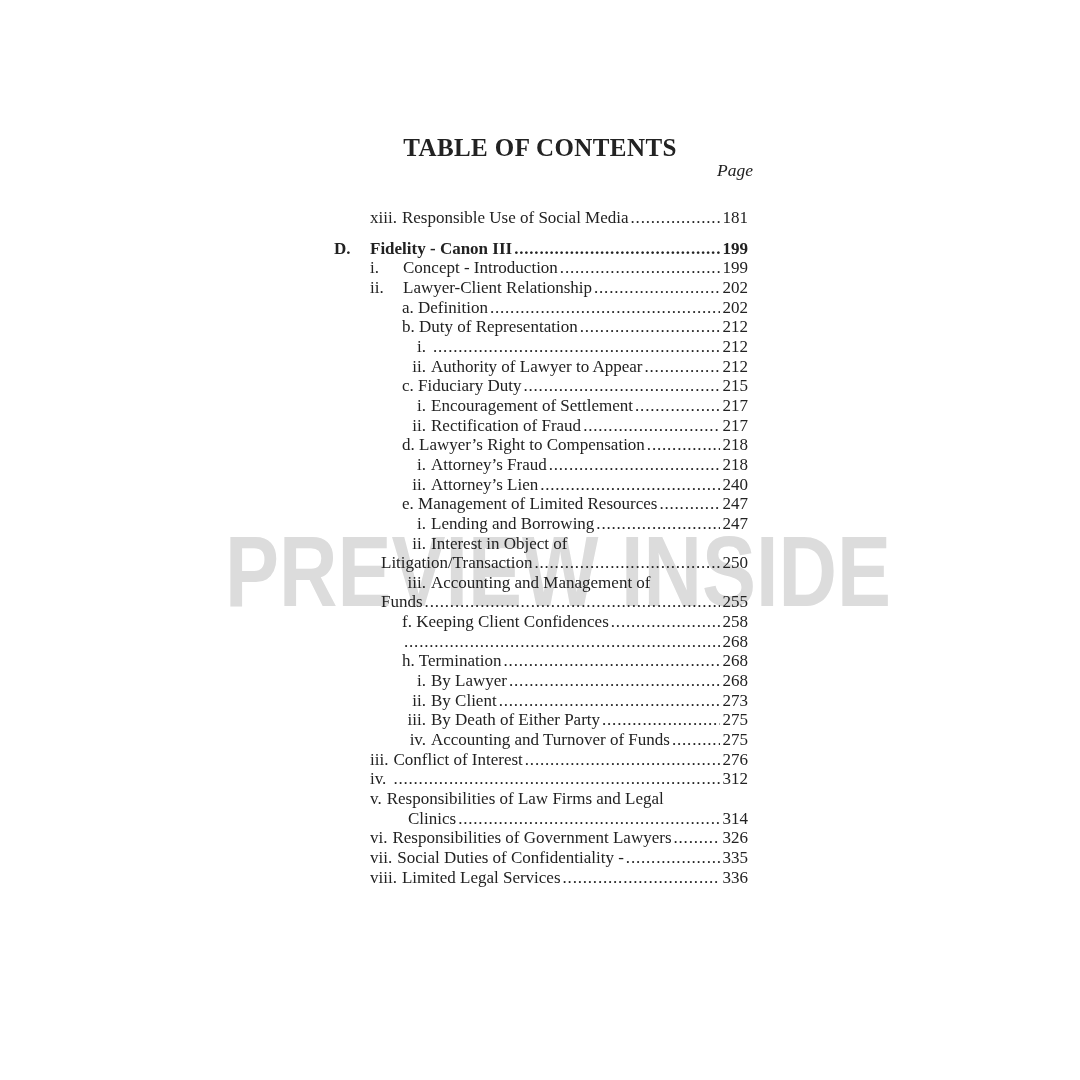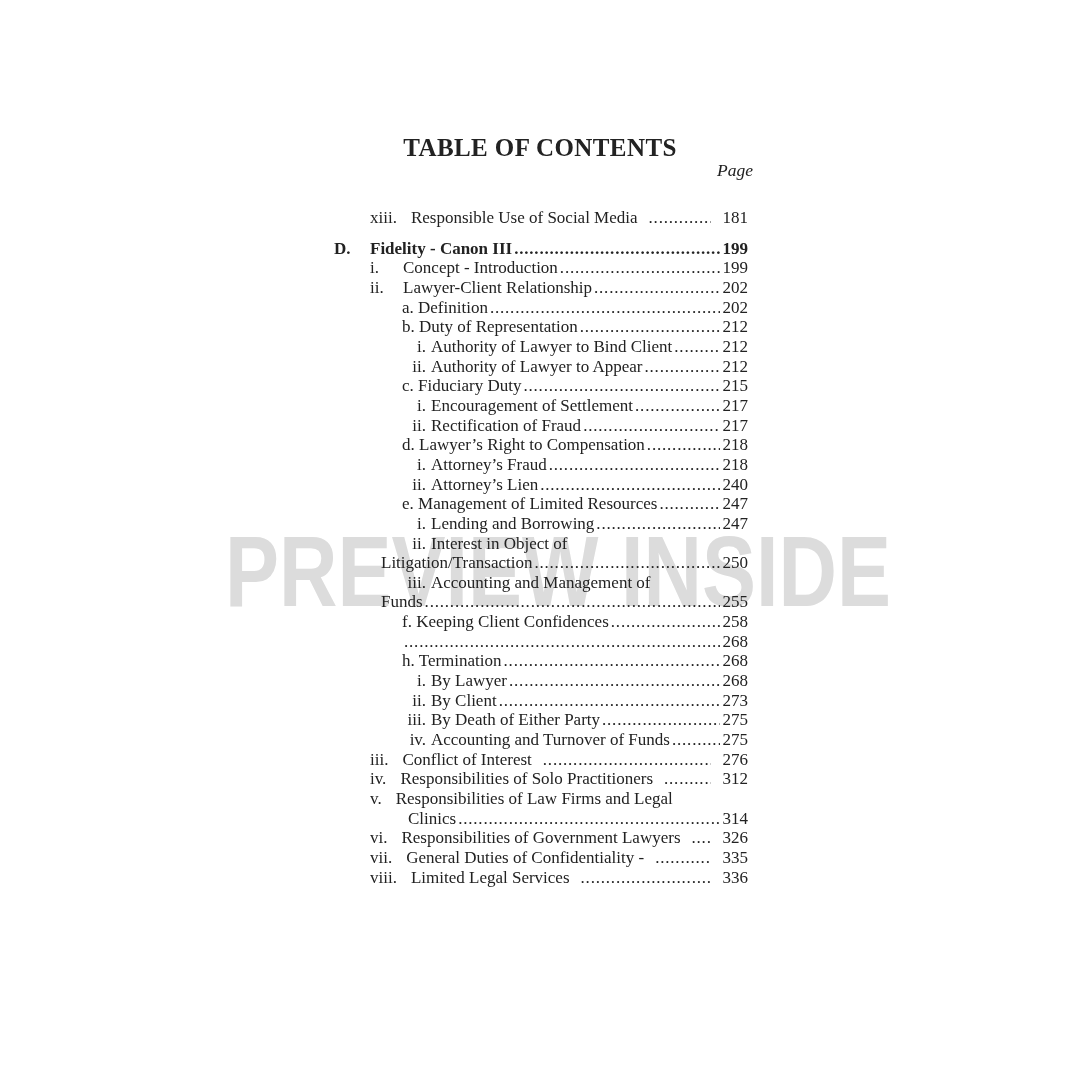--- a/index.html
+++ b/index.html
@@ -75,21 +75,21 @@
   .row .dots::after {
     content: "................................................................................................................................";
     letter-spacing: 0.8px;
   }
   .row .pg { flex: 0 0 auto; }
 
   .section { font-weight: 700; margin-top: 11px; }
   .section .num   { width: 36px; }
   .roman-tab      { padding-left: 36px; }
   .roman-tab .num { width: 33px; }
-  .roman          { padding-left: 36px; gap: 9px; }
+  .roman          { padding-left: 36px; }
   .roman .num     { margin-right: 5px; }
   .alpha          { padding-left: 68px; justify-content: center; }
   .subroman       { padding-left: 64px; }
   .subroman .num  { width: 28px; text-align: right; margin-right: 5px; }
   .cont           { padding-left: 47px; }
   .cont2          { padding-left: 74px; }
 </style>
 </head>
 <body>
 
@@ -131,21 +131,20 @@
           <span class="dots"></span>
           <span class="pg">202</span>
         </div>
         <div class="row alpha">
           <span class="text">b. Duty of Representation</span>
           <span class="dots"></span>
           <span class="pg">212</span>
         </div>
         <div class="row subroman">
           <span class="num">i.</span>
-          <span class="text">Authority of Lawyer to Bind Client</span>
           <span class="dots"></span>
           <span class="pg">212</span>
         </div>
         <div class="row subroman">
           <span class="num">ii.</span>
           <span class="text">Authority of Lawyer to Appear</span>
           <span class="dots"></span>
           <span class="pg">212</span>
         </div>
         <div class="row alpha">
@@ -250,42 +249,41 @@
           <span class="pg">275</span>
         </div>
         <div class="row roman">
           <span class="num">iii.</span>
           <span class="text">Conflict of Interest</span>
           <span class="dots"></span>
           <span class="pg">276</span>
         </div>
         <div class="row roman">
           <span class="num">iv.</span>
-          <span class="text">Responsibilities of Solo Practitioners</span>
           <span class="dots"></span>
           <span class="pg">312</span>
         </div>
         <div class="row roman">
           <span class="num">v.</span>
           <span class="text">Responsibilities of Law Firms and Legal</span>
         </div>
         <div class="row cont2">
           <span class="text">Clinics</span>
           <span class="dots"></span>
           <span class="pg">314</span>
         </div>
         <div class="row roman">
           <span class="num">vi.</span>
           <span class="text">Responsibilities of Government Lawyers</span>
           <span class="dots"></span>
           <span class="pg">326</span>
         </div>
         <div class="row roman">
           <span class="num">vii.</span>
-          <span class="text">General Duties of Confidentiality -</span>
+          <span class="text">Social Duties of Confidentiality -</span>
           <span class="dots"></span>
           <span class="pg">335</span>
         </div>
         <div class="row roman">
           <span class="num">viii.</span>
           <span class="text">Limited Legal Services</span>
           <span class="dots"></span>
           <span class="pg">336</span>
         </div>
       </div>

